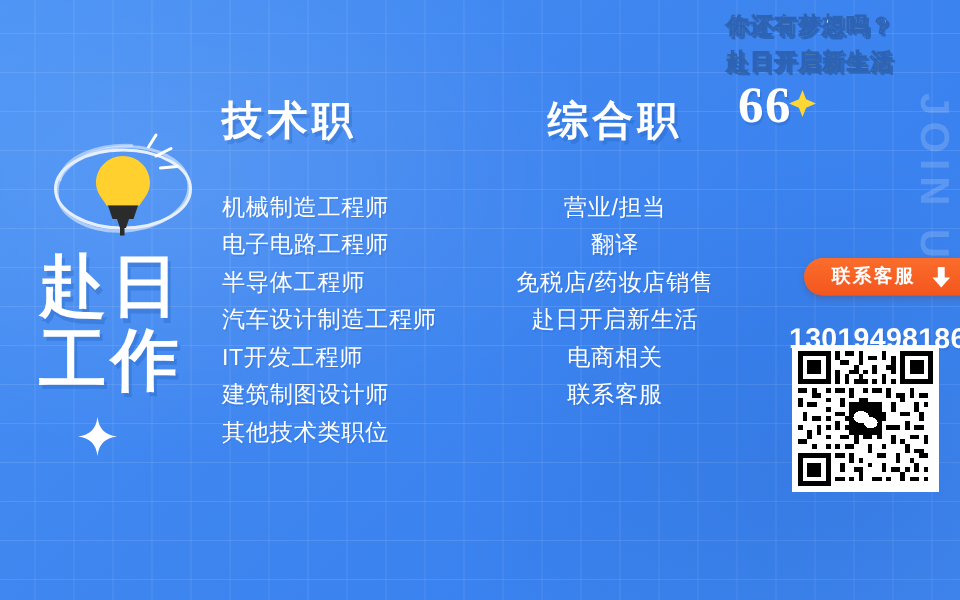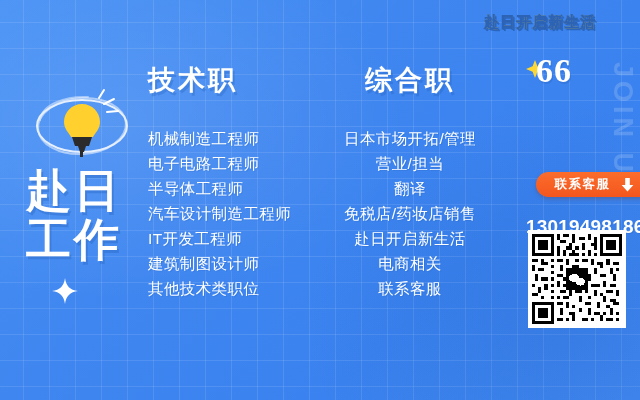--- a/index.html
+++ b/index.html
@@ -134,21 +134,20 @@
     position: absolute;
     left: 492px;
     top: 54px;
     color: #ffffff;
     font-family: "Liberation Serif", "DejaVu Serif", serif;
     font-size: 34px;
     font-weight: 700;
     line-height: 34px;
     letter-spacing: 1px;
     text-shadow: 1px 2px 0 rgba(40,100,190,0.35);
-    margin-left: 44px;
   }
 
   
   #join-us {
     position: absolute;
     right: 2px;
     top: 62px;
     writing-mode: vertical-rl;
     font-size: 27px;
     font-weight: 700;
@@ -253,31 +252,31 @@
       <li>汽车设计制造工程师</li>
       <li>IT开发工程师</li>
       <li>建筑制图设计师</li>
       <li>其他技术类职位</li>
     </ul>
   </div>
 
   <div class="col" id="col-general">
     <h2 class="col-heading">综合职</h2>
     <ul class="col-list">
-      <li>日本市场开拓/管理</li>
       <li>营业/担当</li>
       <li>翻译</li>
       <li>免税店/药妆店销售</li>
       <li>赴日开启新生活</li>
       <li>电商相关</li>
       <li>联系客服</li>
     </ul>
   </div>
 
   <div id="slogan">
+    <span class="slogan-line1">你还有梦想吗？</span>
     <span class="slogan-line2">赴日开启新生活</span>
   </div>
 
   <div id="quote-mark">66</div>
 
   <div id="join-us">JOIN US</div>
 
   <div id="contact-btn">
     <span class="label">联系客服</span>
     <span class="arrow">

